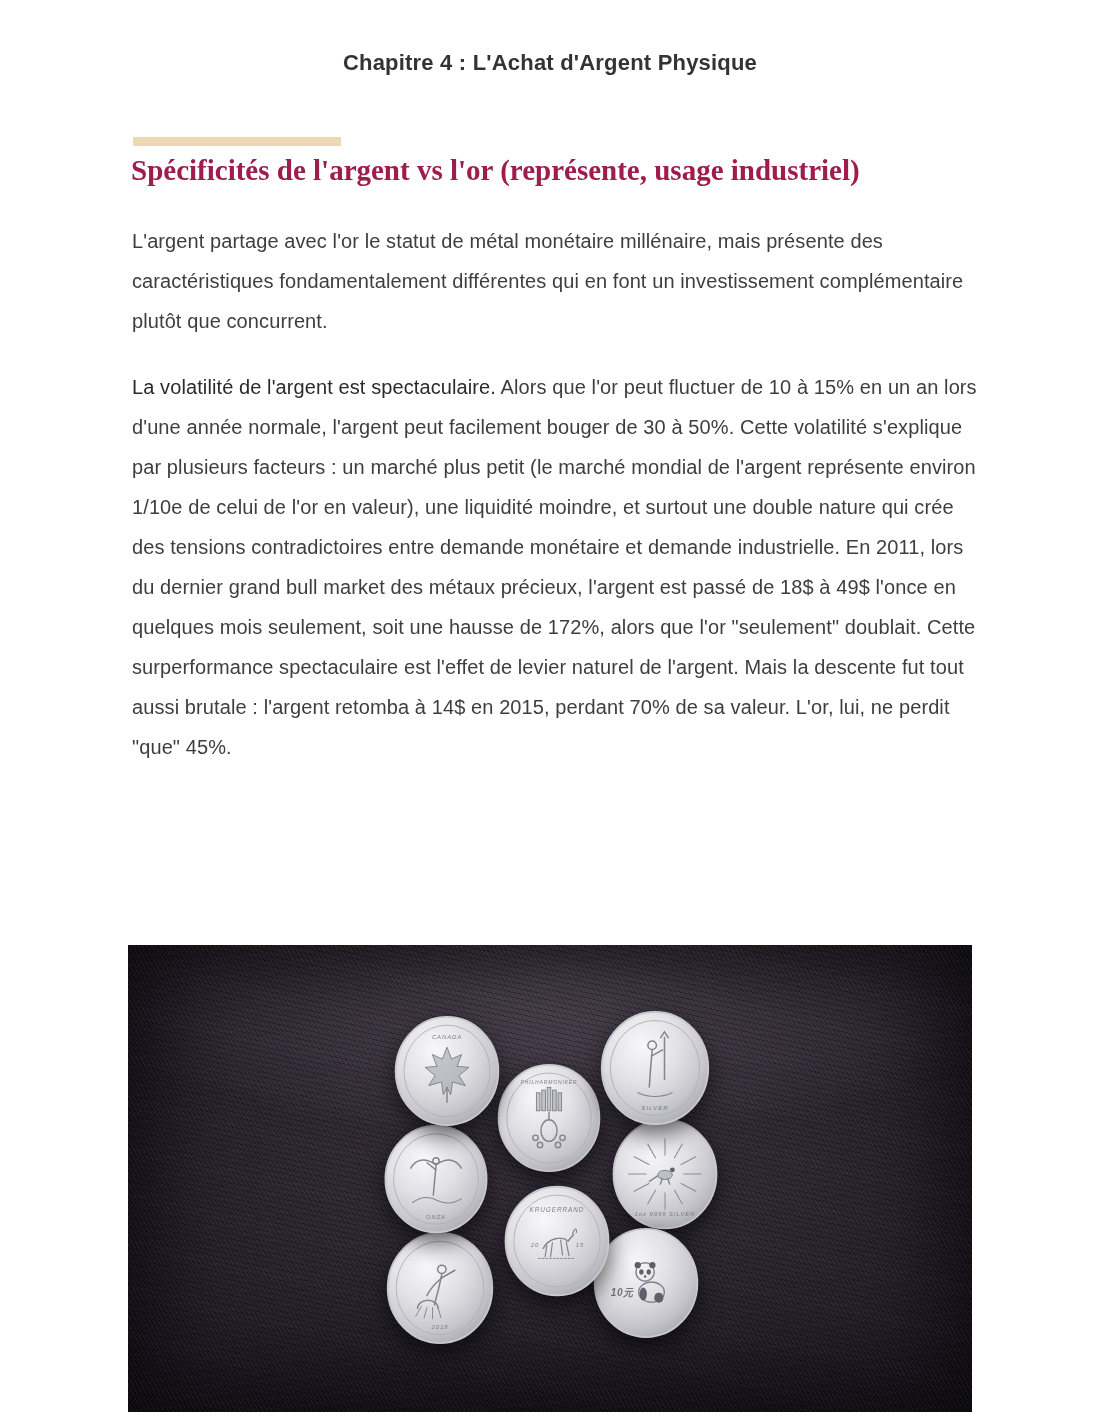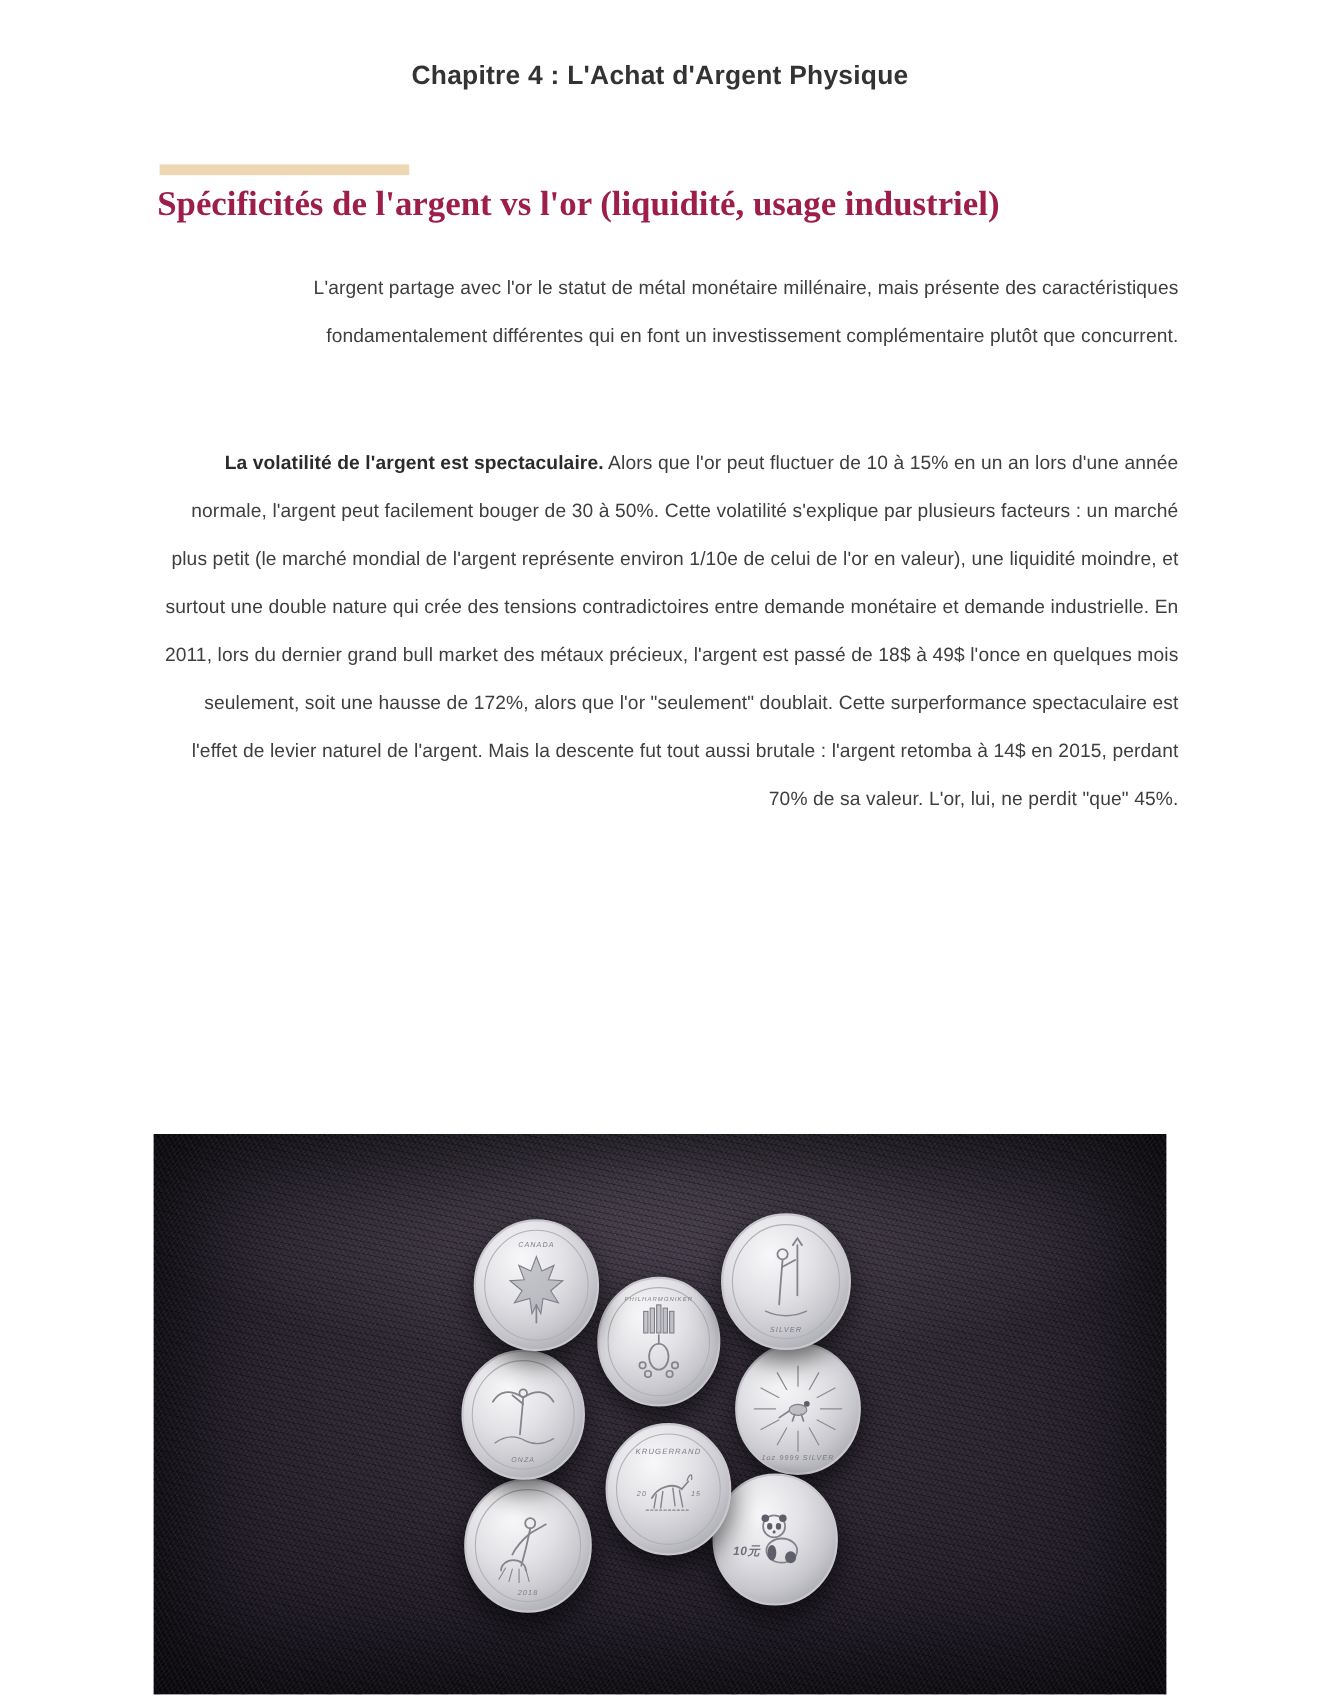--- a/index.html
+++ b/index.html
@@ -17,25 +17,25 @@
     position:absolute; top:137px; left:133px;
     width:208px; height:9px; background:#eed8b3;
   }
   .section-title {
     position:absolute; top:148px; left:131px; width:950px;
     font-family:"Liberation Serif", serif; font-weight:700;
     font-size:29px; line-height:44px; color:#9d1d4b; white-space:nowrap;
   }
   .para {
     position:absolute; left:132px; width:850px;
-    font-size:16px; line-height:40px; color:#3e3e3e; letter-spacing:0.1px;text-align:right;
+    font-size:20px; line-height:40px; color:#3e3e3e; letter-spacing:0.1px;
   }
   .para-1 { top:221px; }
   .para-2 { top:367px; }
-  .lead { font-weight:700; color:#2b2b2b;margin-left:36px; }
+  .lead { font-weight:400; color:#2b2b2b; }
   .photo {
     position:absolute; left:128px; top:945px; width:844px; height:467px;
     background:
       radial-gradient(ellipse 90% 55% at 50% 8%, rgba(135,124,142,0.42), rgba(135,124,142,0) 62%),
       radial-gradient(ellipse 120% 100% at 50% 45%, #342d39 0%, #1f1a25 52%, #0f0c12 100%);
     box-shadow: inset 0 0 90px 25px rgba(0,0,0,0.70);
     font-style: italic;
   }
   .leather-texture {
     position:absolute; inset:0; pointer-events:none;
@@ -58,21 +58,21 @@
 </style>
 </head>
 <body>
 
 <div class="page">
 
   <div class="chapter-header">Chapitre 4 : L'Achat d'Argent Physique</div>
 
   <div class="accent-bar"></div>
 
-  <h1 class="section-title" style="margin:0;">Spécificités de l'argent vs l'or (liquidité, usage industriel)</h1>
+  <h1 class="section-title" style="margin:0;">Spécificités de l'argent vs l'or (représente, usage industriel)</h1>
 
   <p class="para para-1" style="margin:0;">
     <span>L'argent partage avec l'or le statut de métal monétaire millénaire, mais présente des caractéristiques fondamentalement différentes qui en font un investissement complémentaire plutôt que concurrent.</span>
   </p>
 
   <p class="para para-2" style="margin:0;">
     <span class="lead">La volatilité de l'argent est spectaculaire.</span><span> Alors que l'or peut fluctuer de 10 à 15% en un an lors d'une année normale, l'argent peut facilement bouger de 30 à 50%. Cette volatilité s'explique par plusieurs facteurs : un marché plus petit (le marché mondial de l'argent représente environ 1/10e de celui de l'or en valeur), une liquidité moindre, et surtout une double nature qui crée des tensions contradictoires entre demande monétaire et demande industrielle. En 2011, lors du dernier grand bull market des métaux précieux, l'argent est passé de 18$ à 49$ l'once en quelques mois seulement, soit une hausse de 172%, alors que l'or "seulement" doublait. Cette surperformance spectaculaire est l'effet de levier naturel de l'argent. Mais la descente fut tout aussi brutale : l'argent retomba à 14$ en 2015, perdant 70% de sa valeur. L'or, lui, ne perdit "que" 45%.</span>
   </p>
 
   <div class="photo">

